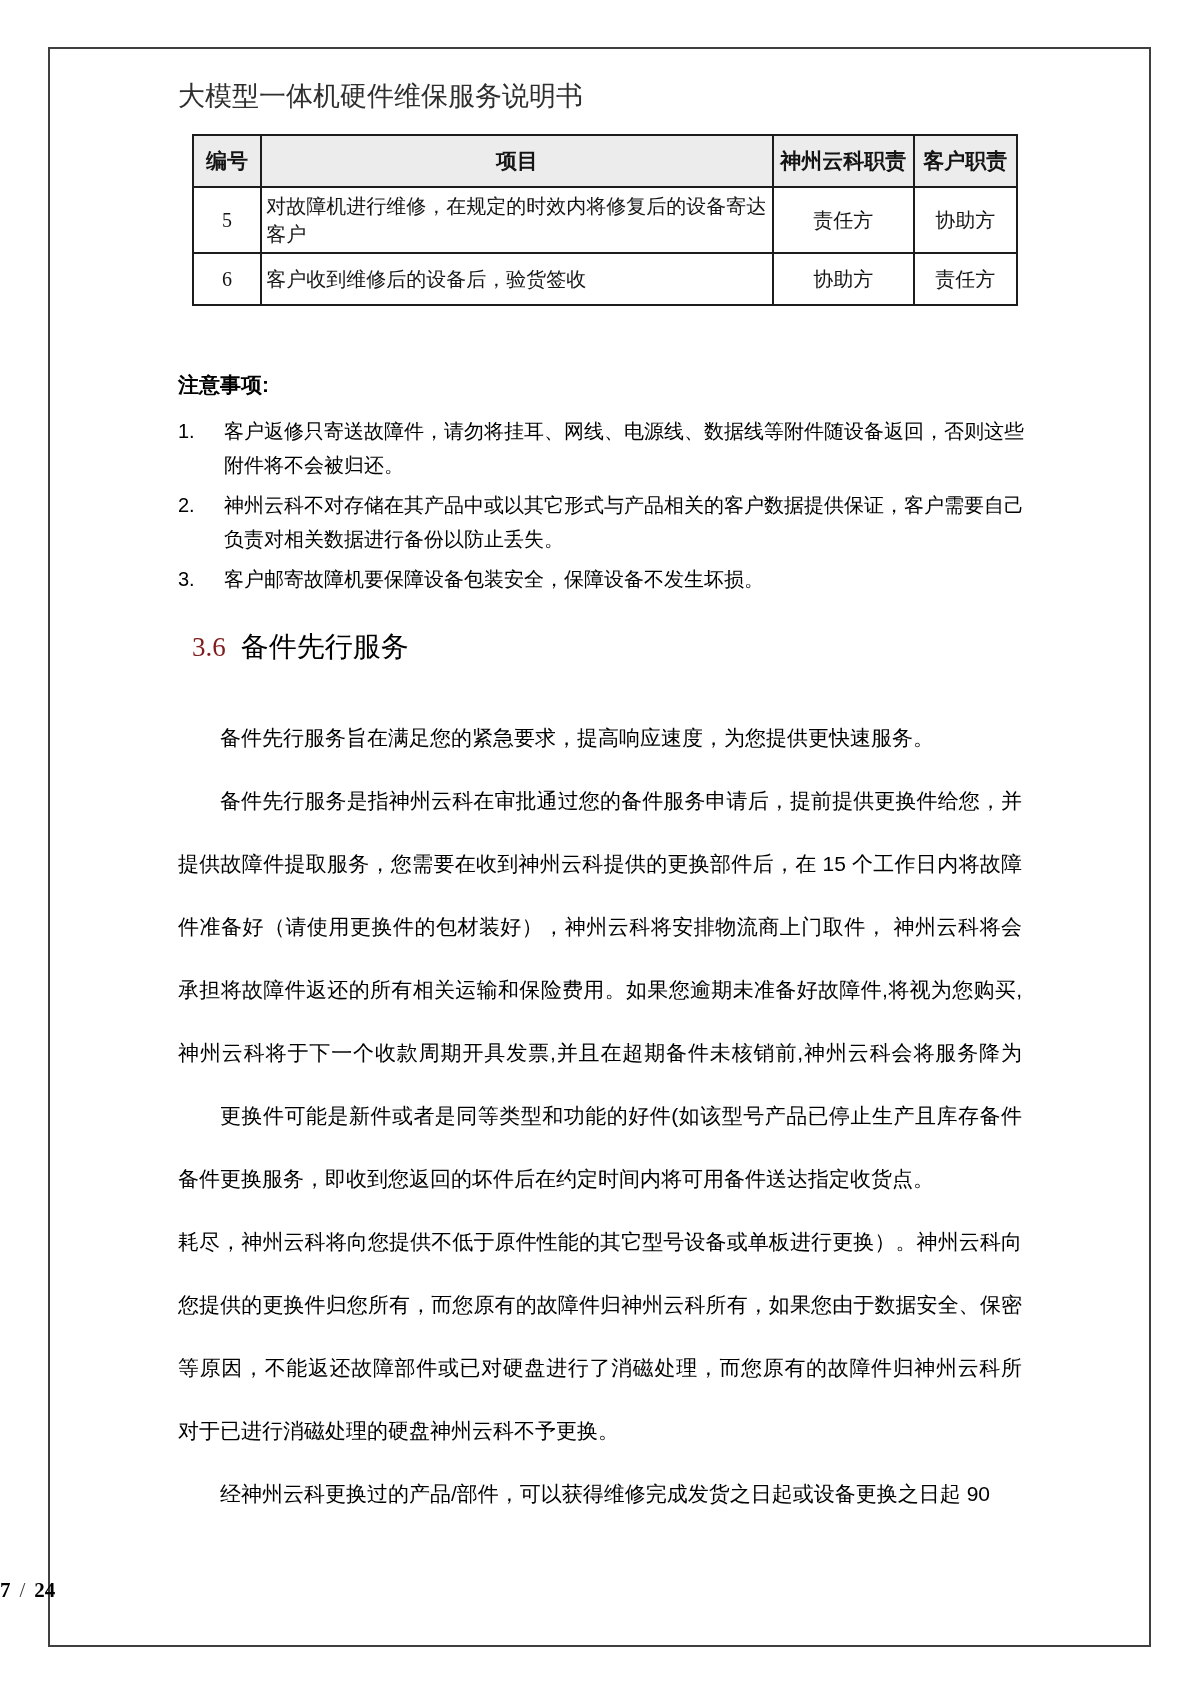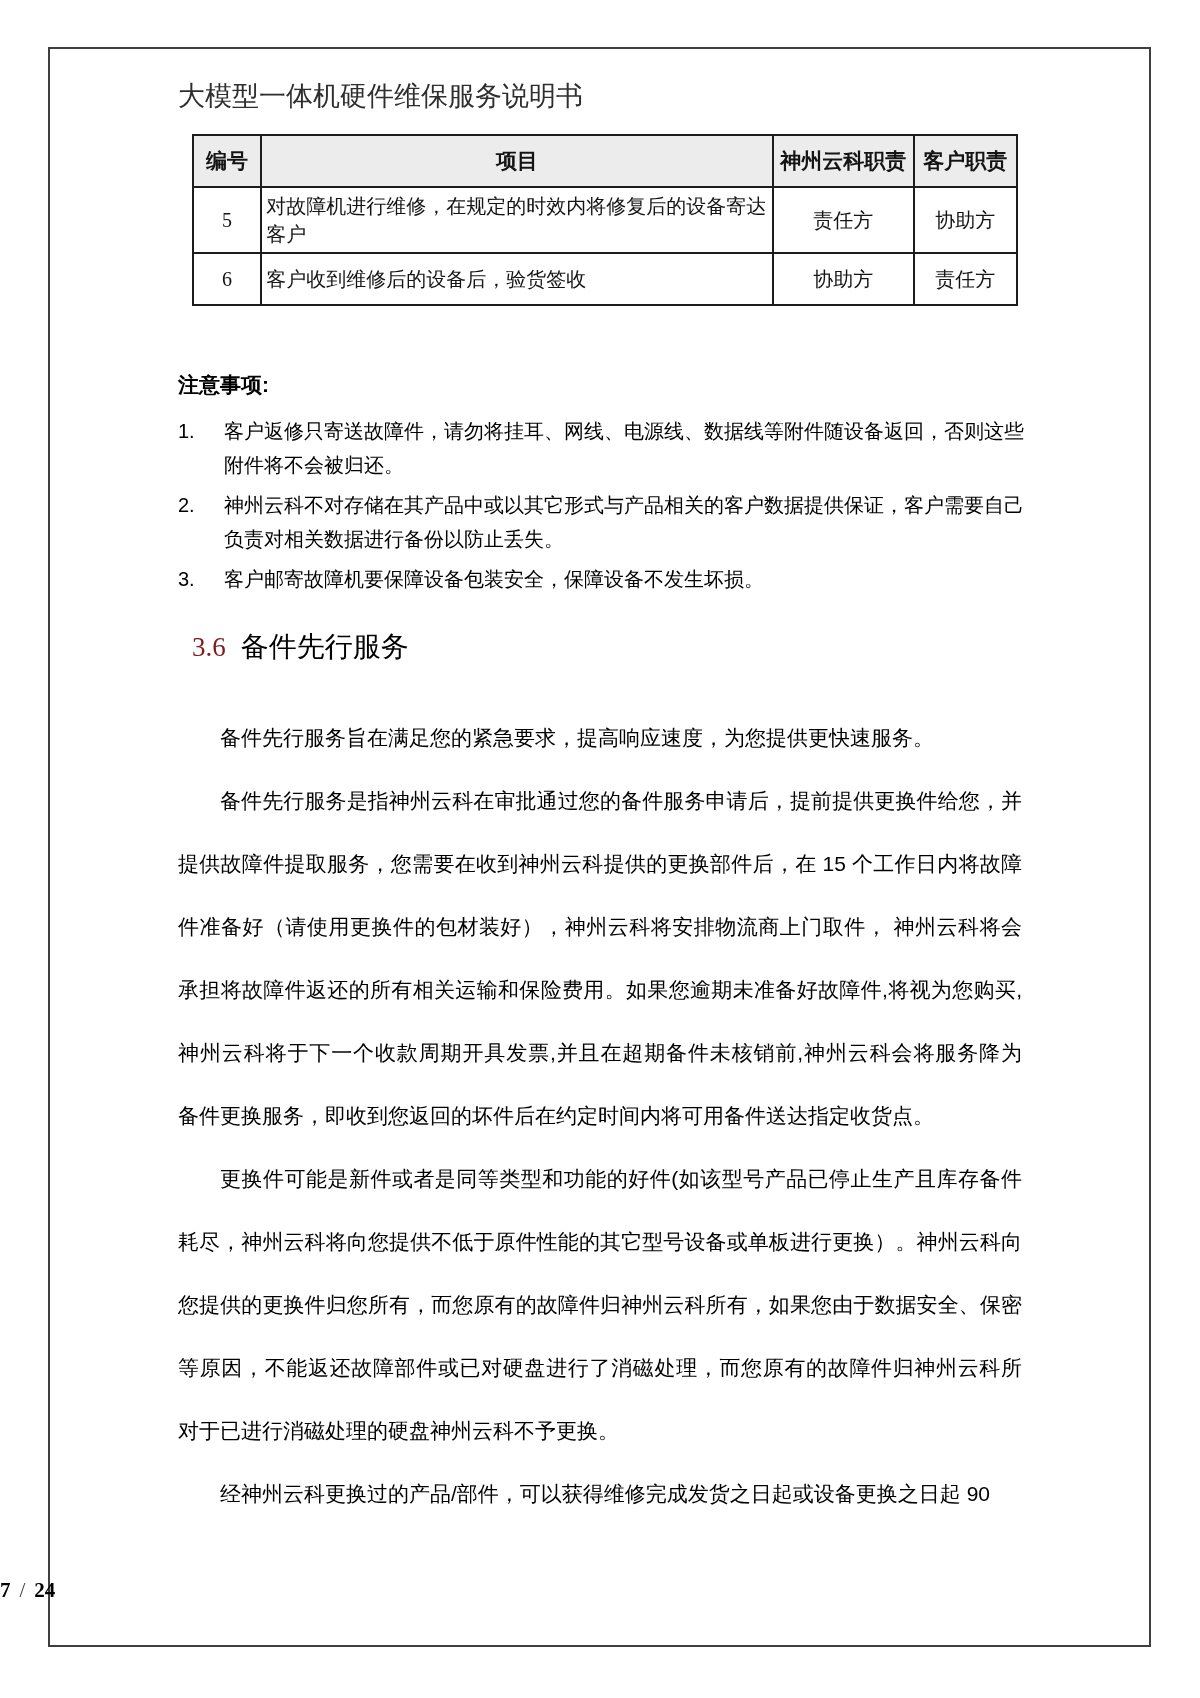--- a/index.html
+++ b/index.html
@@ -195,23 +195,23 @@
     <div class="body-line indent justify">备件先行服务是指神州云科在审批通过您的备件服务申请后，提前提供更换件给您，并</div>
 
     <div class="body-line justify">提供故障件提取服务，您需要在收到神州云科提供的更换部件后，在 15 个工作日内将故障</div>
 
     <div class="body-line justify">件准备好（请使用更换件的包材装好），神州云科将安排物流商上门取件， 神州云科将会</div>
 
     <div class="body-line justify">承担将故障件返还的所有相关运输和保险费用。如果您逾期未准备好故障件,将视为您购买,</div>
 
     <div class="body-line justify">神州云科将于下一个收款周期开具发票,并且在超期备件未核销前,神州云科会将服务降为</div>
 
+    <div class="body-line indent justify">更换件可能是新件或者是同等类型和功能的好件(如该型号产品已停止生产且库存备件</div>
+
     <div class="body-line">备件更换服务，即收到您返回的坏件后在约定时间内将可用备件送达指定收货点。</div>
-
-    <div class="body-line indent justify">更换件可能是新件或者是同等类型和功能的好件(如该型号产品已停止生产且库存备件</div>
 
     <div class="body-line justify">耗尽，神州云科将向您提供不低于原件性能的其它型号设备或单板进行更换）。神州云科向</div>
 
     <div class="body-line justify">您提供的更换件归您所有，而您原有的故障件归神州云科所有，如果您由于数据安全、保密</div>
 
     <div class="body-line justify">等原因，不能返还故障部件或已对硬盘进行了消磁处理，而您原有的故障件归神州云科所有，</div>
 
     <div class="body-line">对于已进行消磁处理的硬盘神州云科不予更换。</div>
 
     <div class="body-line indent">经神州云科更换过的产品/部件，可以获得维修完成发货之日起或设备更换之日起 90</div>

